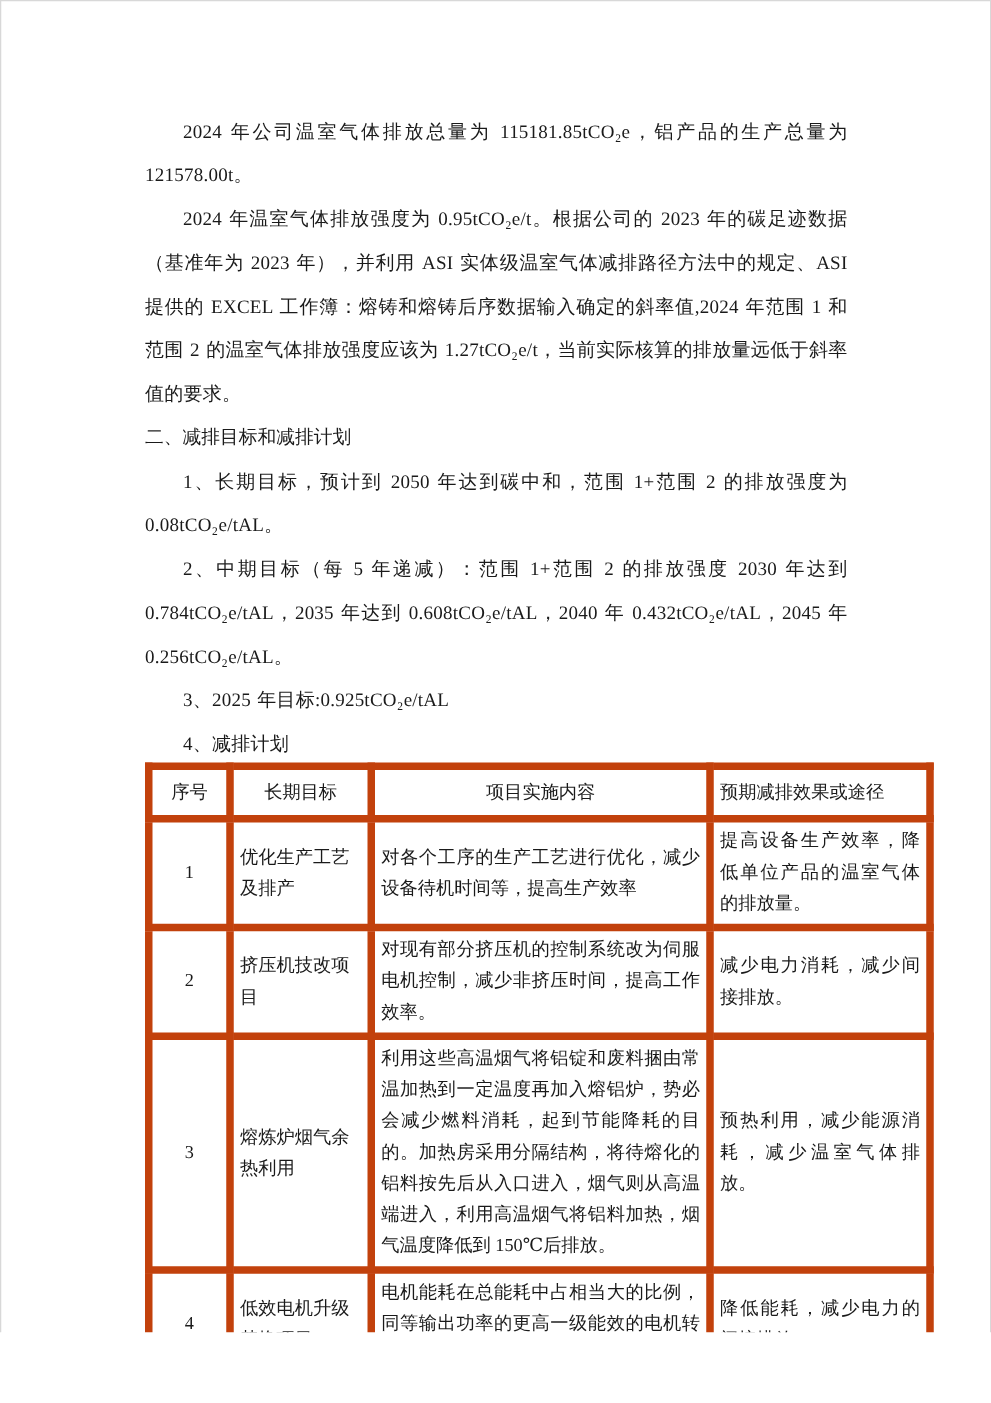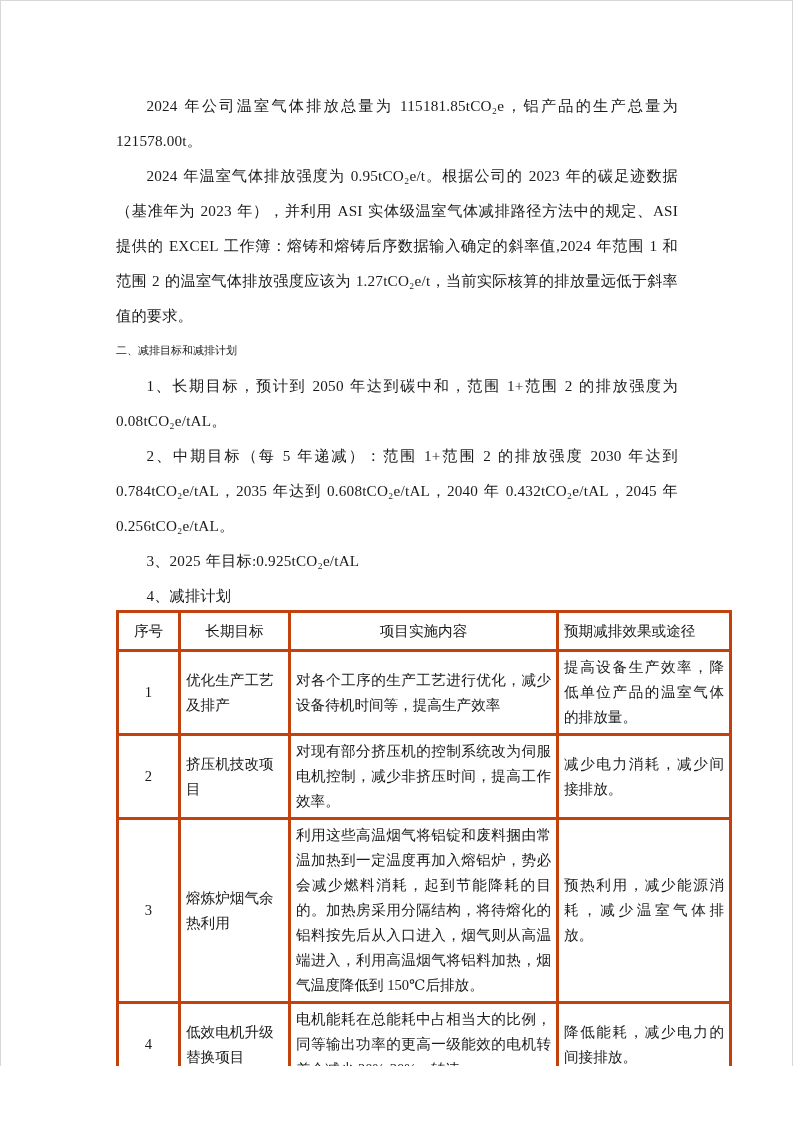--- a/index.html
+++ b/index.html
@@ -40,36 +40,36 @@
     text-align: justify;
     text-justify: inter-ideograph;
     letter-spacing: 0.2px;
     word-spacing: 1px;
   }
   p.indent {
     text-indent: 2em;
   }
   p.heading {
     margin: 0;
-    font-size: 11px;
+    font-size: 15px;
     line-height: 35px;
     text-indent: 0;
   }
   table.plan {
     position: absolute;
     left: 116px;
     top: 610px;
     width: 563px;
     border-collapse: collapse;
     table-layout: fixed;
     font-size: 14.6px;
     line-height: 25px;
   }
   table.plan td, table.plan th {
-    border: 3px solid #c2410c;
+    border: 6px solid #c2410c;
     padding: 3px 5px;
     vertical-align: middle;
     font-weight: normal;
   }
   table.plan th {
     text-align: center;
   }
   .col-no    { width: 49px;  text-align: center; vertical-align: top; padding-top: 6px; }
   .col-name  { width: 97px;  text-align: left; }
   .col-body  { width: 255px; text-align: justify; text-justify: inter-ideograph; margin-top: 40px; }

